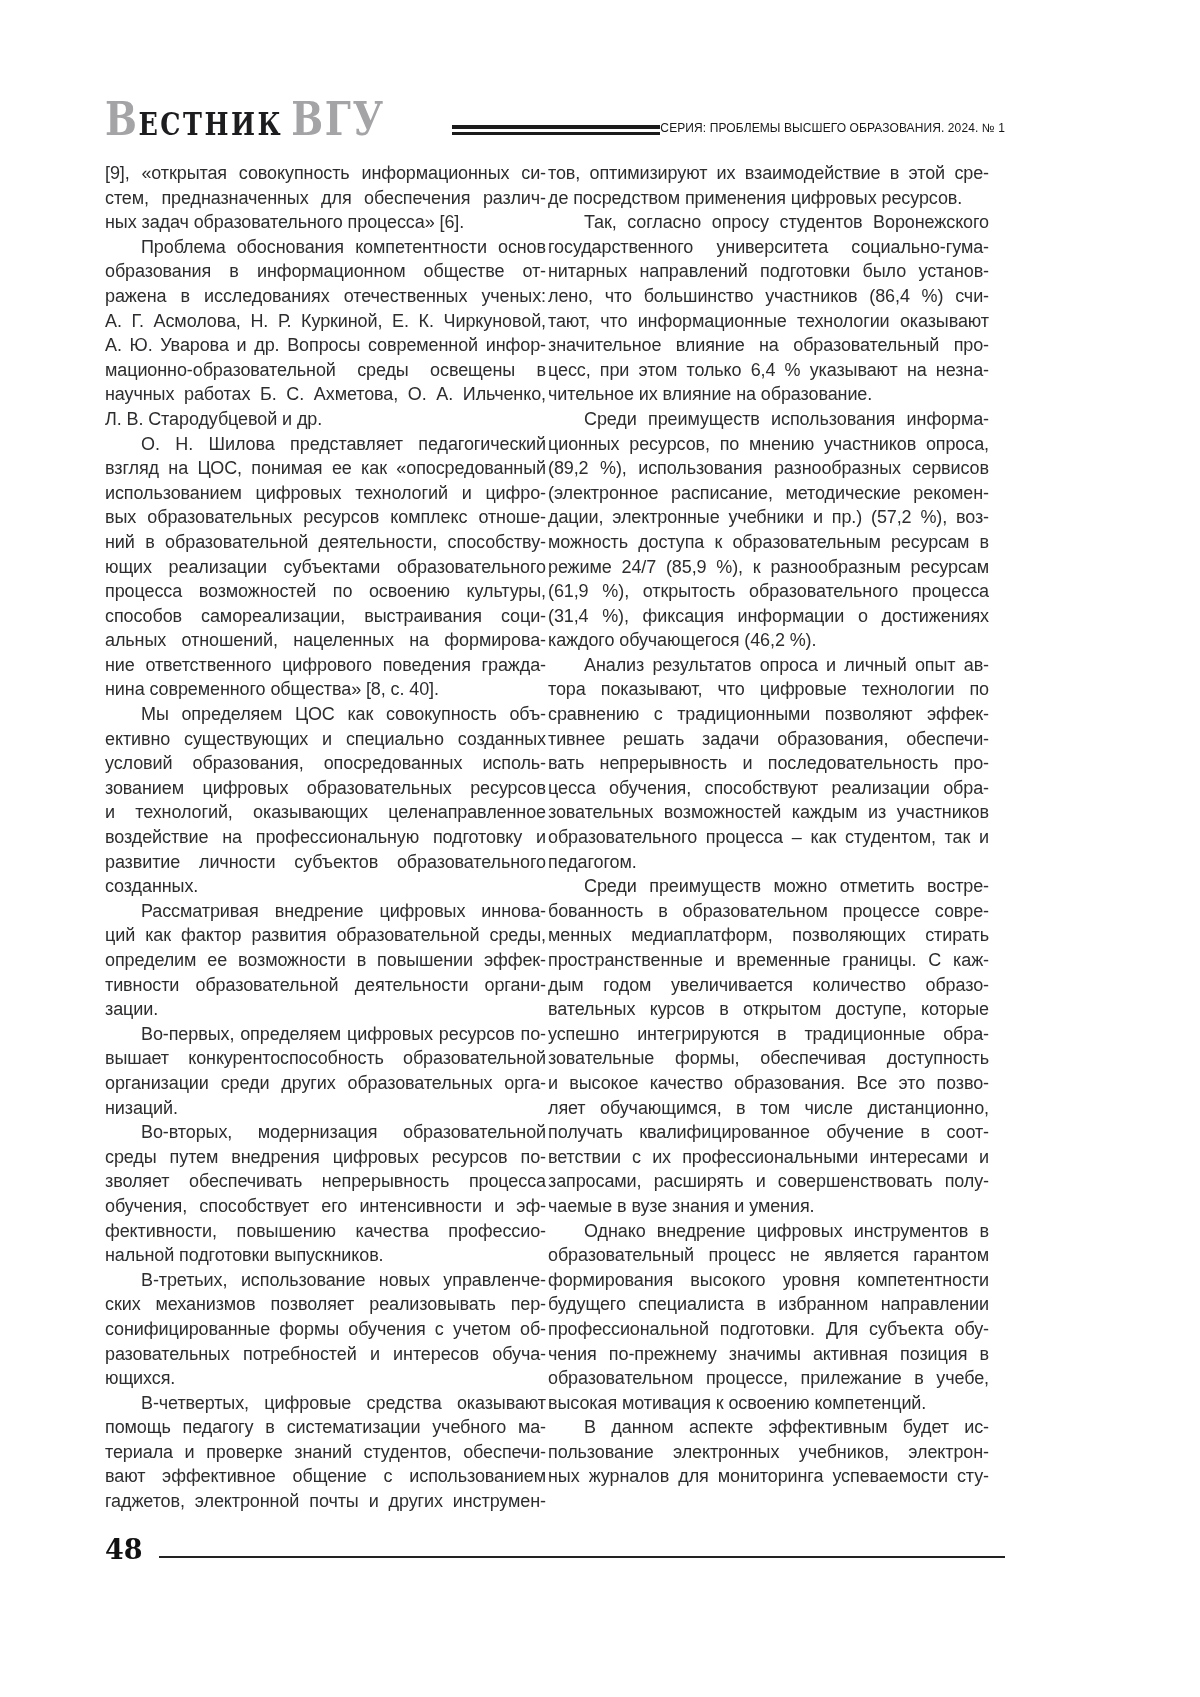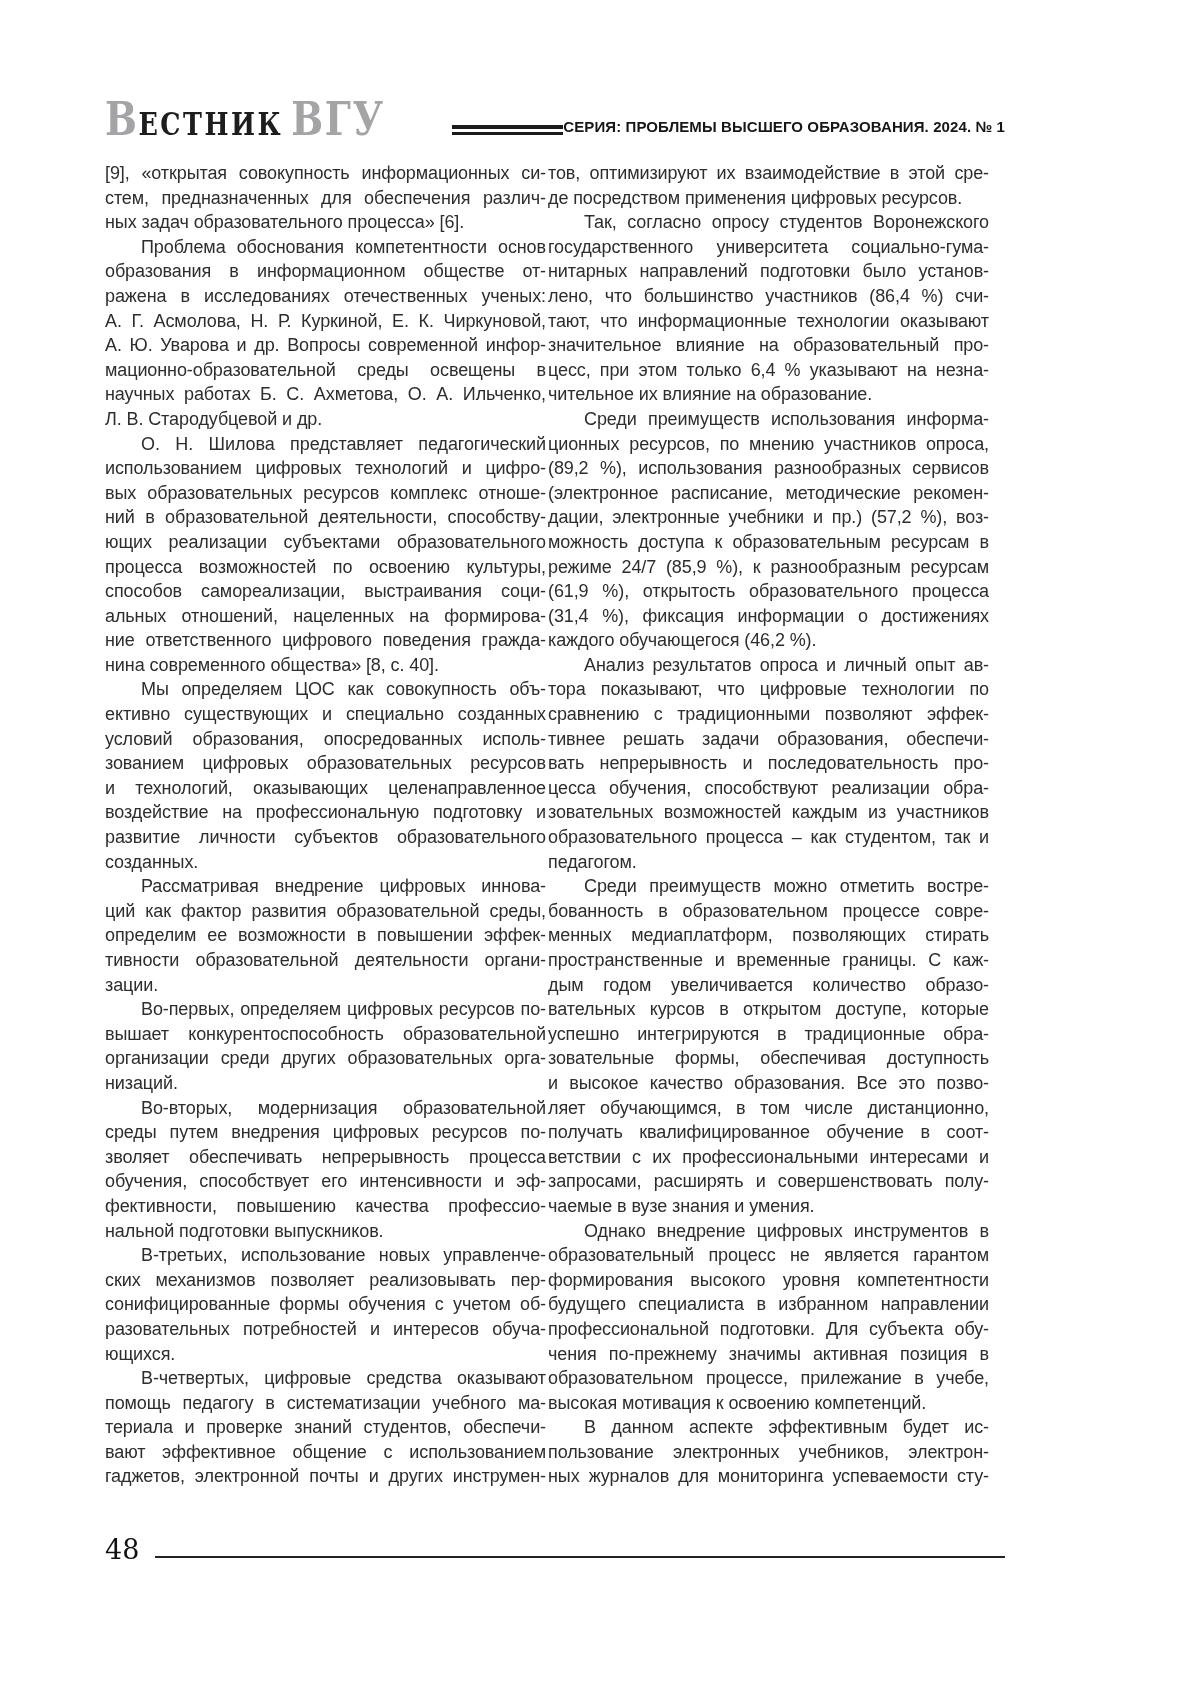--- a/index.html
+++ b/index.html
@@ -26,21 +26,21 @@
   }
   .logo .big{font-size:46px;color:#a4a4a7;}
   .logo .small{font-size:31px;color:#1d1d1f;letter-spacing:3px;}
   .logo .big2{font-size:46px;color:#a4a4a7;margin-left:10px;}
   .double-rule{
     width:236px;height:3px;margin:0 0 7px 6px;
     border-top:4px solid #1b1b1b;border-bottom:3px solid #1b1b1b;
   }
   .series-title{
     margin-left:auto;padding-bottom:7px;
-    font-size:15px;font-weight:bold;color:#161618;
+    font-size:12px;font-weight:normal;color:#161618;
     white-space:nowrap;letter-spacing:.1px;
   }
 
   
   .columns{
     position:absolute;top:161px;left:105px;width:900px;
     display:flex;gap:2px;
   }
   .col{width:441px;}
   .para{margin:0;}
@@ -52,21 +52,21 @@
   .line.end{text-align-last:left;}
   .line.ind{text-indent:36px;}
 
   
   .footer{
     position:absolute;left:105px;top:1536px;width:900px;
     display:flex;align-items:flex-start;
   }
   .page-number{
     font-family:"DejaVu Serif","Liberation Serif",serif;
-    font-weight:normal;font-size:27px;line-height:1;color:#111;
+    font-weight:bold;font-size:27px;line-height:1;color:#111;
   }
   .footer-rule{
     flex:1;margin-left:16px;margin-top:20px;
     border-top:2px solid #222;height:0;
   }
 </style>
 </head>
 <body>
 
 <div class="page">
@@ -89,20 +89,21 @@
           <div class="line">образования в информационном обществе от-</div>
           <div class="line">ражена в исследованиях отечественных ученых:</div>
           <div class="line">А. Г. Асмолова, Н. Р. Куркиной, Е. К. Чиркуновой,</div>
           <div class="line">А. Ю. Уварова и др. Вопросы современной инфор-</div>
           <div class="line">мационно-образовательной среды освещены в</div>
           <div class="line">научных работах Б. С. Ахметова, О. А. Ильченко,</div>
           <div class="line end">Л. В. Стародубцевой и др.</div>
         </div>
         <div class="para">
           <div class="line ind">О. Н. Шилова представляет педагогический</div>
+          <div class="line">взгляд на ЦОС, понимая ее как «опосредованный</div>
           <div class="line">использованием цифровых технологий и цифро-</div>
           <div class="line">вых образовательных ресурсов комплекс отноше-</div>
           <div class="line">ний в образовательной деятельности, способству-</div>
           <div class="line">ющих реализации субъектами образовательного</div>
           <div class="line">процесса возможностей по освоению культуры,</div>
           <div class="line">способов самореализации, выстраивания соци-</div>
           <div class="line">альных отношений, нацеленных на формирова-</div>
           <div class="line">ние ответственного цифрового поведения гражда-</div>
           <div class="line end">нина современного общества» [8, с. 40].</div>
         </div>

